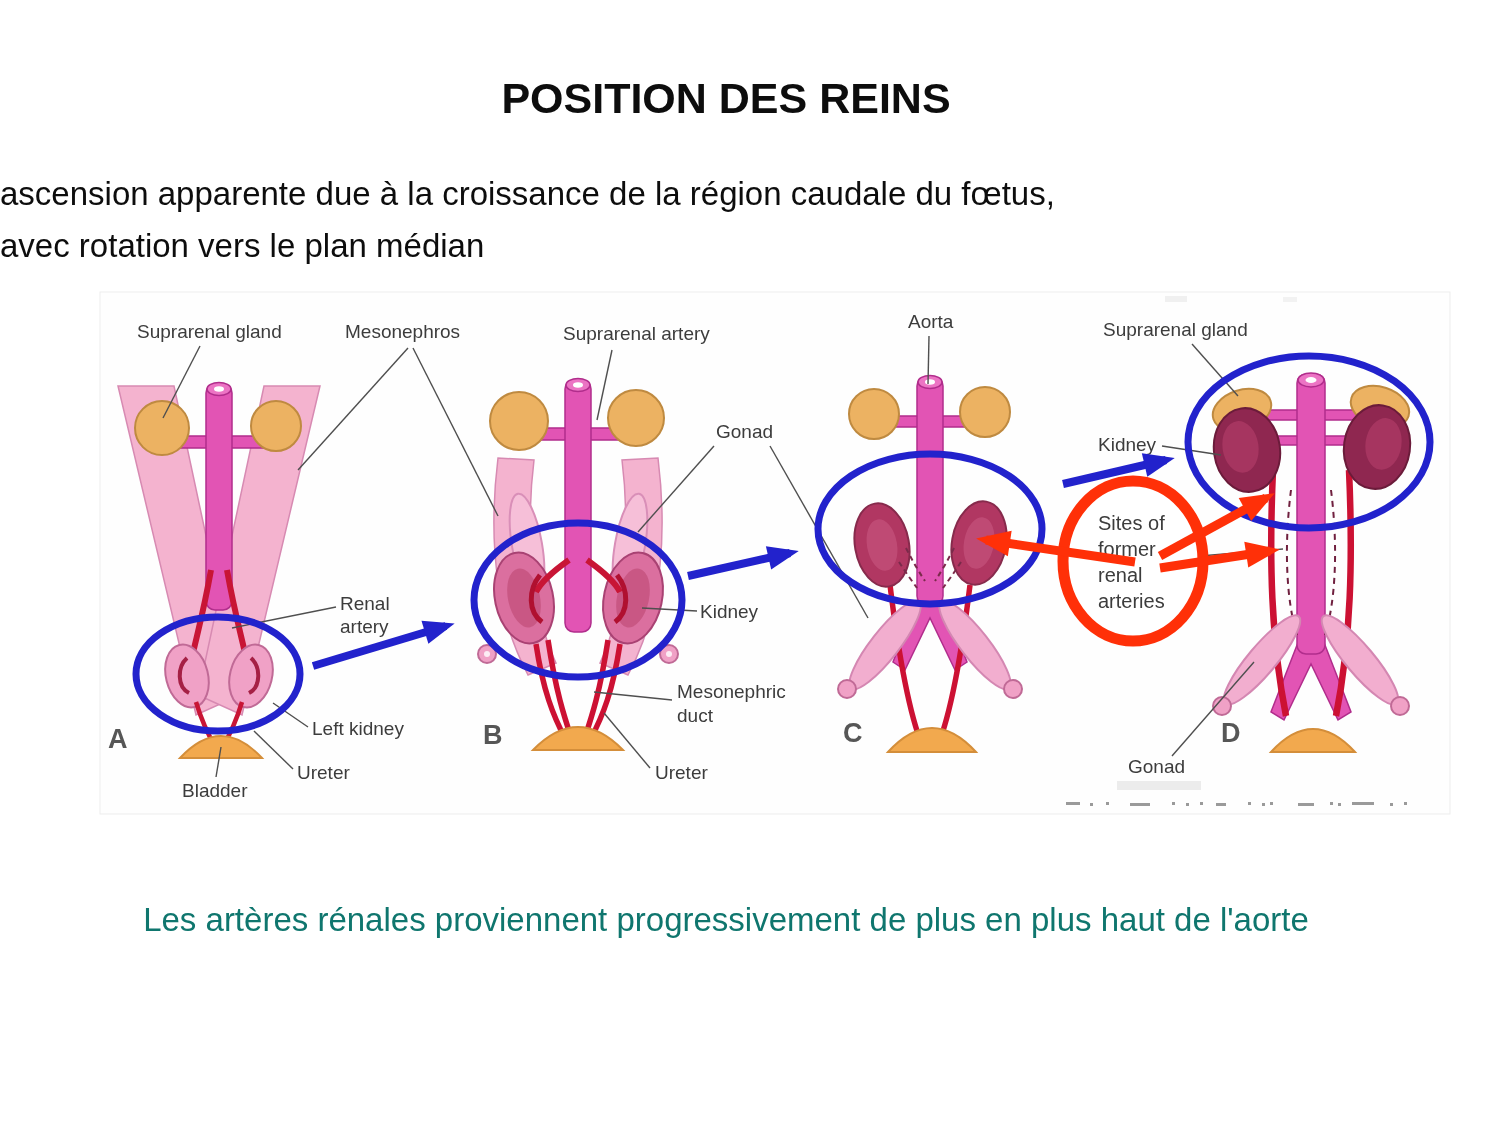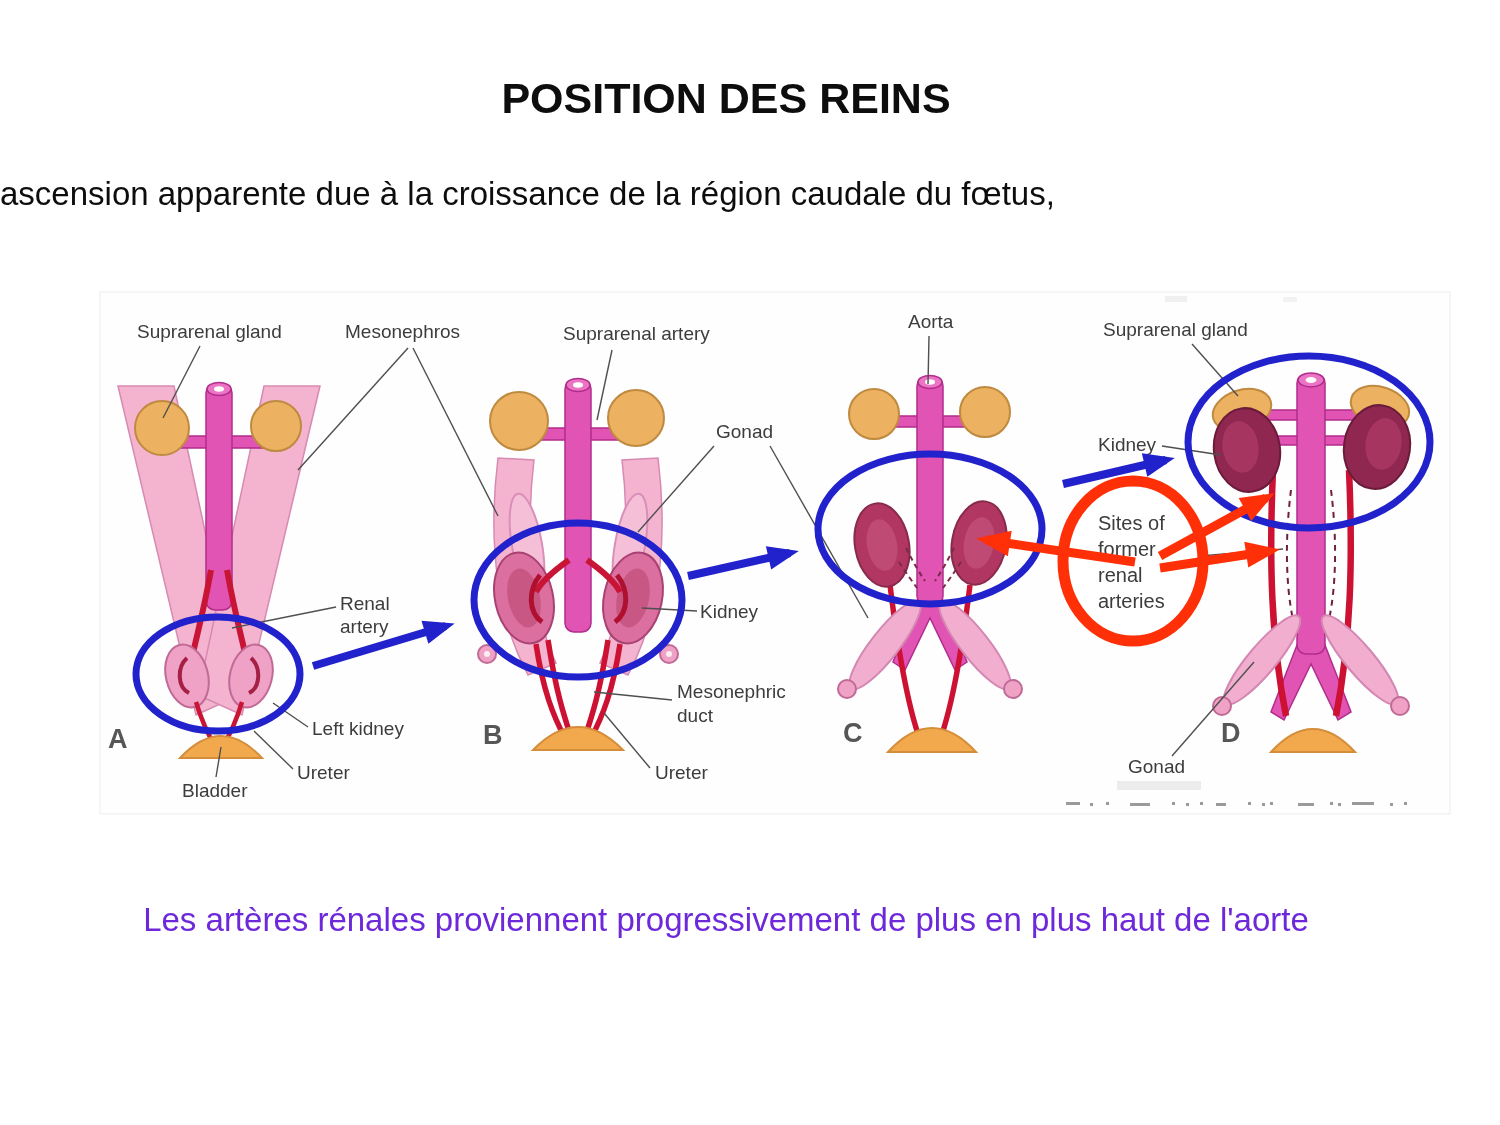--- a/index.html
+++ b/index.html
@@ -10,37 +10,38 @@
   .title{
     position:absolute;top:74px;left:0;width:100%;text-align:center;
     font-size:43px;font-weight:bold;letter-spacing:0px;color:#0d0d0d;
   }
   .subtitle{
     position:absolute;top:168px;left:0;width:100%;
     font-size:33px;line-height:52px;color:#0d0d0d;
   }
   .caption{
     position:absolute;top:901px;left:0;width:100%;text-align:center;
-    font-size:33px;color:#6d28d9;
+    font-size:33px;color:#0f766e;
   }
   svg text{font-family:"Liberation Sans", sans-serif;}
   .lbl{font-size:19px;fill:#3c3c3c;}
   .panel-letter{font-size:27px;font-weight:bold;fill:#565656;}
   .sites{font-size:20px;fill:#3c3c3c;}
   .leader{stroke:#4f4f4f;stroke-width:1.4;fill:none;}
 </style>
 </head>
 <body>
 
 <div id="slide">
 
   <div class="title">POSITION DES REINS</div>
 
   <div class="subtitle">
     <div>ascension apparente due à la croissance de la région caudale du fœtus,</div>
+    <div>avec rotation vers le plan médian</div>
   </div>
 
   <svg width="1500" height="1125" viewBox="0 0 1500 1125" style="position:absolute;top:0;left:0;">
     <defs>
       <marker id="mBlue" markerUnits="userSpaceOnUse" markerWidth="36" markerHeight="36" refX="24" refY="17" orient="auto">
         <path d="M2,5 L33,17 L2,29 Z" fill="#2222cc"></path>
       </marker>
       <marker id="mRed" markerUnits="userSpaceOnUse" markerWidth="40" markerHeight="40" refX="26" refY="19" orient="auto">
         <path d="M2,6 L36,19 L2,32 Z" fill="#ff3008"></path>
       </marker>

